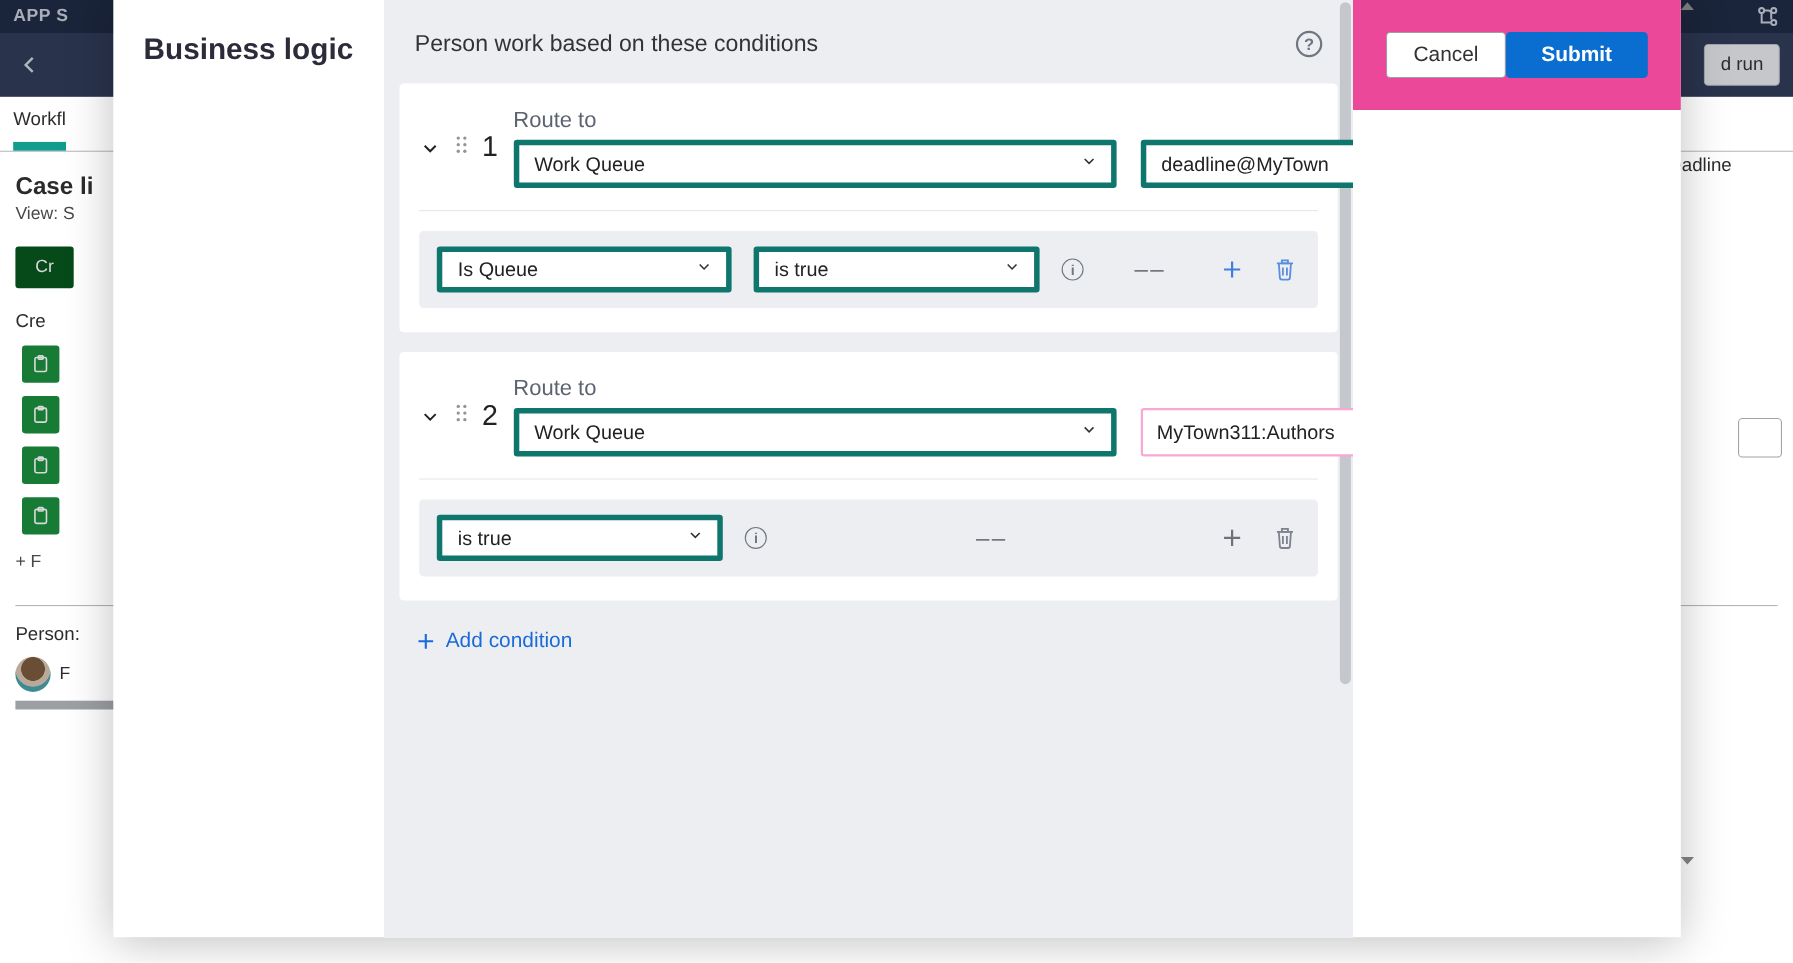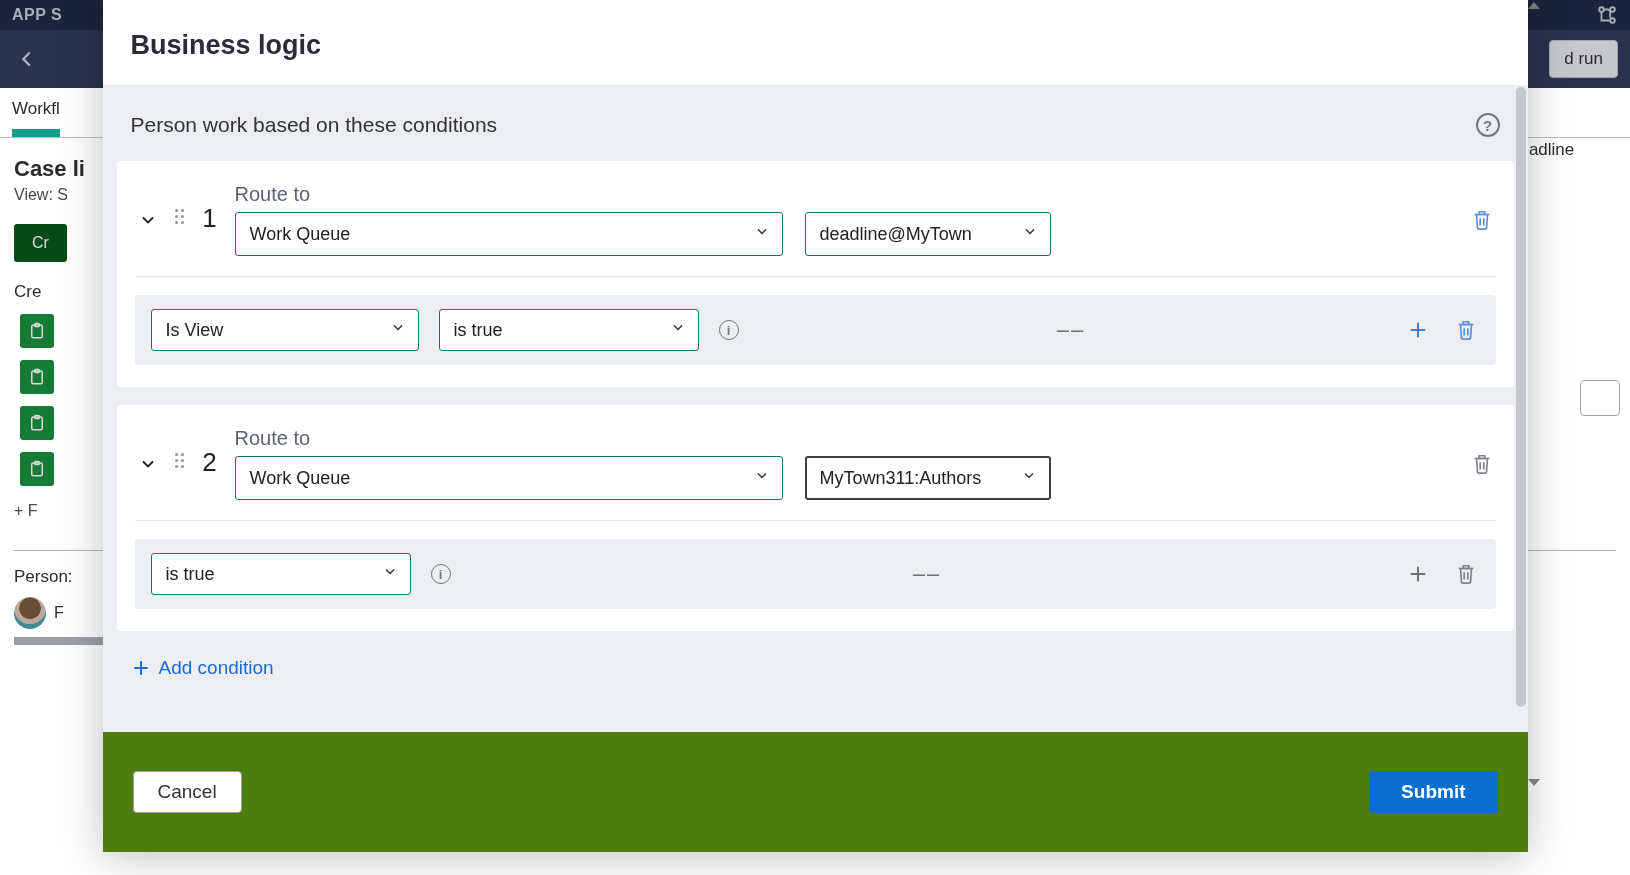--- a/index.html
+++ b/index.html
@@ -27,21 +27,21 @@
   .clip-icon svg { width:18px;height:20px; stroke:#fff; fill:none; stroke-width:2 }
   .bg-plusrow { display:flex; align-items:center; gap:8px; margin-top:10px; color:#555 }
   .bg-persona { margin-top:30px; border-top:1px solid #d0d4db; padding-top:16px }
   .bg-avatar { width:32px;height:32px;border-radius:50%; background:radial-gradient(circle at 50% 35%, #7b5b3d 0 40%, #d9c7b5 42% 60%, #4aa3ad 62% 100%); display:inline-block; vertical-align:middle; margin-right:8px }
   .bg-prog { height:8px; background:#b8bbc1; width:100px; margin-top:8px }
   .bg-right-col { position:absolute; right:0; top:140px; width:130px; font-size:17px; color:#333; padding:0 10px }
   .bg-right-box { width:40px;height:36px;border:1px solid #bcc1cc;border-radius:4px; margin-top:220px; margin-left:auto } 
 
   
   .modal-wrap { position:absolute; inset:0; display:flex; justify-content:center; }
-  .modal { position:relative; margin-top:0; width:1425px; background:#fff; box-shadow: 0 4px 40px rgba(0,0,0,.25); display:flex; flex-direction:column; height: 852px; }
+  .modal { position:relative; margin-top:0; width:1425px; background:#fff; box-shadow: 0 4px 40px rgba(0,0,0,.25); display:flex; flex-direction:row; height: 852px; }
   .modal-scroll-indicator { position:absolute; top:2px; right:-12px; width:12px; height:100%; }
   .scroll-tri { width:0;height:0;border-left:6px solid transparent;border-right:6px solid transparent;border-bottom:7px solid #777; margin:0 auto }
   .scroll-tri.down { border-bottom:none; border-top:7px solid #777; margin-top:770px }
   .modal-header { padding: 30px 28px 24px 28px; }
   .modal-title { font-size: 27px; font-weight:700; color:#2b2b3a }
   .modal-body { flex:1; overflow:auto; background:#eceef2; padding: 0; position:relative;}
   .section-label-row { display:flex; align-items:center; justify-content:space-between; padding: 28px 28px 24px 28px; }
   .section-label { font-size: 21px; color:#333 }
   .help-circ { width:24px;height:24px;border:2px solid #6f7680;border-radius:50%;display:flex;align-items:center;justify-content:center;color:#6f7680;font-size:15px;font-weight:700 }
   .help-circ.small { width:20px;height:20px;font-size:13px;border-width:1.5px }
@@ -51,22 +51,22 @@
   .route-head { display:flex; align-items:flex-start; gap: 14px; }
   .chev-btn { width:26px; height:26px; display:flex;align-items:center;justify-content:center; cursor:pointer; margin-top:24px }
   .chev-btn svg { width:20px;height:20px; stroke:#222; stroke-width:2.2; fill:none }
   .grip { width:10px; display:flex; flex-direction:column; gap:3px; margin-top:26px; cursor:grab }
   .grip span { display:flex; gap:3px }
   .grip i { width:3px;height:3px;background:#8e939c;border-radius:50%;display:block }
   .num { font-size:26px; color:#222; margin-top:20px; width:22px; text-align:center }
   .route-fields { display:flex; gap: 22px; align-items:flex-end; flex:1 }
   .fieldblock { display:flex; flex-direction:column; gap:6px }
   .field-label { font-size:20px; color:#5c6370 }
-  .sel { height:44px; border:1px solid #0f766e; border-radius:3px; background:#fff; display:flex; align-items:center; padding: 0 40px 0 14px; font-size:18px; color:#222; position:relative; min-width:120px; cursor:pointer }
-  .sel.focused { border:2px solid #404040; padding-left:13px; }
+  .sel { height:44px; border:5px solid #0f766e; border-radius:3px; background:#fff; display:flex; align-items:center; padding: 0 40px 0 14px; font-size:18px; color:#222; position:relative; min-width:120px; cursor:pointer }
+  .sel.focused { border:2px solid #f9a8d4; padding-left:13px; }
   .sel .caret { position:absolute; right:12px; top:50%; transform:translateY(-50%); }
   .sel .caret svg { width:16px;height:16px; stroke:#333; stroke-width:2.2; fill:none }
   .w-wq { width:548px }
   .w-tgt { width:246px }
   .trash-btn { width:28px;height:30px; cursor:pointer; display:flex;align-items:center;justify-content:center; margin-top:22px }
   .trash-btn svg { width:22px;height:26px; fill:none; stroke-width:1.8 }
   .trash-blue svg { stroke:#5a8de0 }
   .trash-grey svg { stroke:#7d838e }
 
   .divider { height:1px; background:#e3e6eb; margin: 20px 0 0 0 }
@@ -76,21 +76,21 @@
   .w-op { width:260px }
   .dashes { flex:1; text-align:center; color:#6c7078; font-size:22px; letter-spacing:2px }
   .plus-btn { width:28px;height:28px;display:flex;align-items:center;justify-content:center;cursor:pointer }
   .plus-btn svg { width:22px;height:22px; stroke-width:2.2; fill:none }
   .plus-blue svg { stroke:#3f7ee0 }
   .plus-grey svg { stroke:#6d7178 }
 
   .add-cond { display:flex; align-items:center; gap:8px; color:#1a6bd8; font-size:19px; padding: 8px 28px 20px 28px; cursor:pointer; width:fit-content }
   .add-cond svg { width:20px;height:20px;stroke:#1a6bd8;stroke-width:2.3;fill:none }
 
-  .modal-footer { height: 120px; border-top: none; display:flex; align-items:center; justify-content:space-between; padding: 0 30px; background:#4d7c0f }
+  .modal-footer { height: 100px; border-top: none; display:flex; align-items:center; justify-content:space-between; padding: 0 30px; background:#ec4899 }
   .btn { height:42px; padding:0 24px; border-radius:4px; font-size:19px; cursor:pointer; display:inline-flex; align-items:center; justify-content:center }
   .btn-cancel { border:1.5px solid #9aa0aa; background:#fff; color:#333; font-weight:400 }
   .btn-submit { background:#0a6ed1; color:#fff; border:none; font-weight:700; padding:0 32px }
 
   .spacer { flex:1 }
 
   
   .vscroll { position:absolute; right:0; top:0; width:14px; height:100%; }
   .vscroll-track { position:absolute; inset:0; background:transparent }
   .vscroll-thumb { position:absolute; right:2px; top:2px; width:10px; height:620px; background:#c4c7cc; border-radius:5px }
@@ -252,21 +252,21 @@
                   <path d="M4 6h16"></path>
                   <path d="M9 3h6v3H9z"></path>
                   <path d="M6 6l1 14a2 2 0 002 2h6a2 2 0 002-2l1-14"></path>
                   <path d="M10 10v8M14 10v8"></path>
                 </svg>
             </div>
           </div>
           <div class="divider"></div>
           <div class="cond-bar">
             <div class="sel w-cf">
-              <span>Is View</span>
+              <span>Is Queue</span>
               <span class="caret"><svg viewBox="0 0 24 24">
                     <path d="M6 9l6 6 6-6"></path>
                   </svg></span>
             </div>
             <div class="sel w-op">
               <span>is true</span>
               <span class="caret"><svg viewBox="0 0 24 24">
                     <path d="M6 9l6 6 6-6"></path>
                   </svg></span>
             </div>

